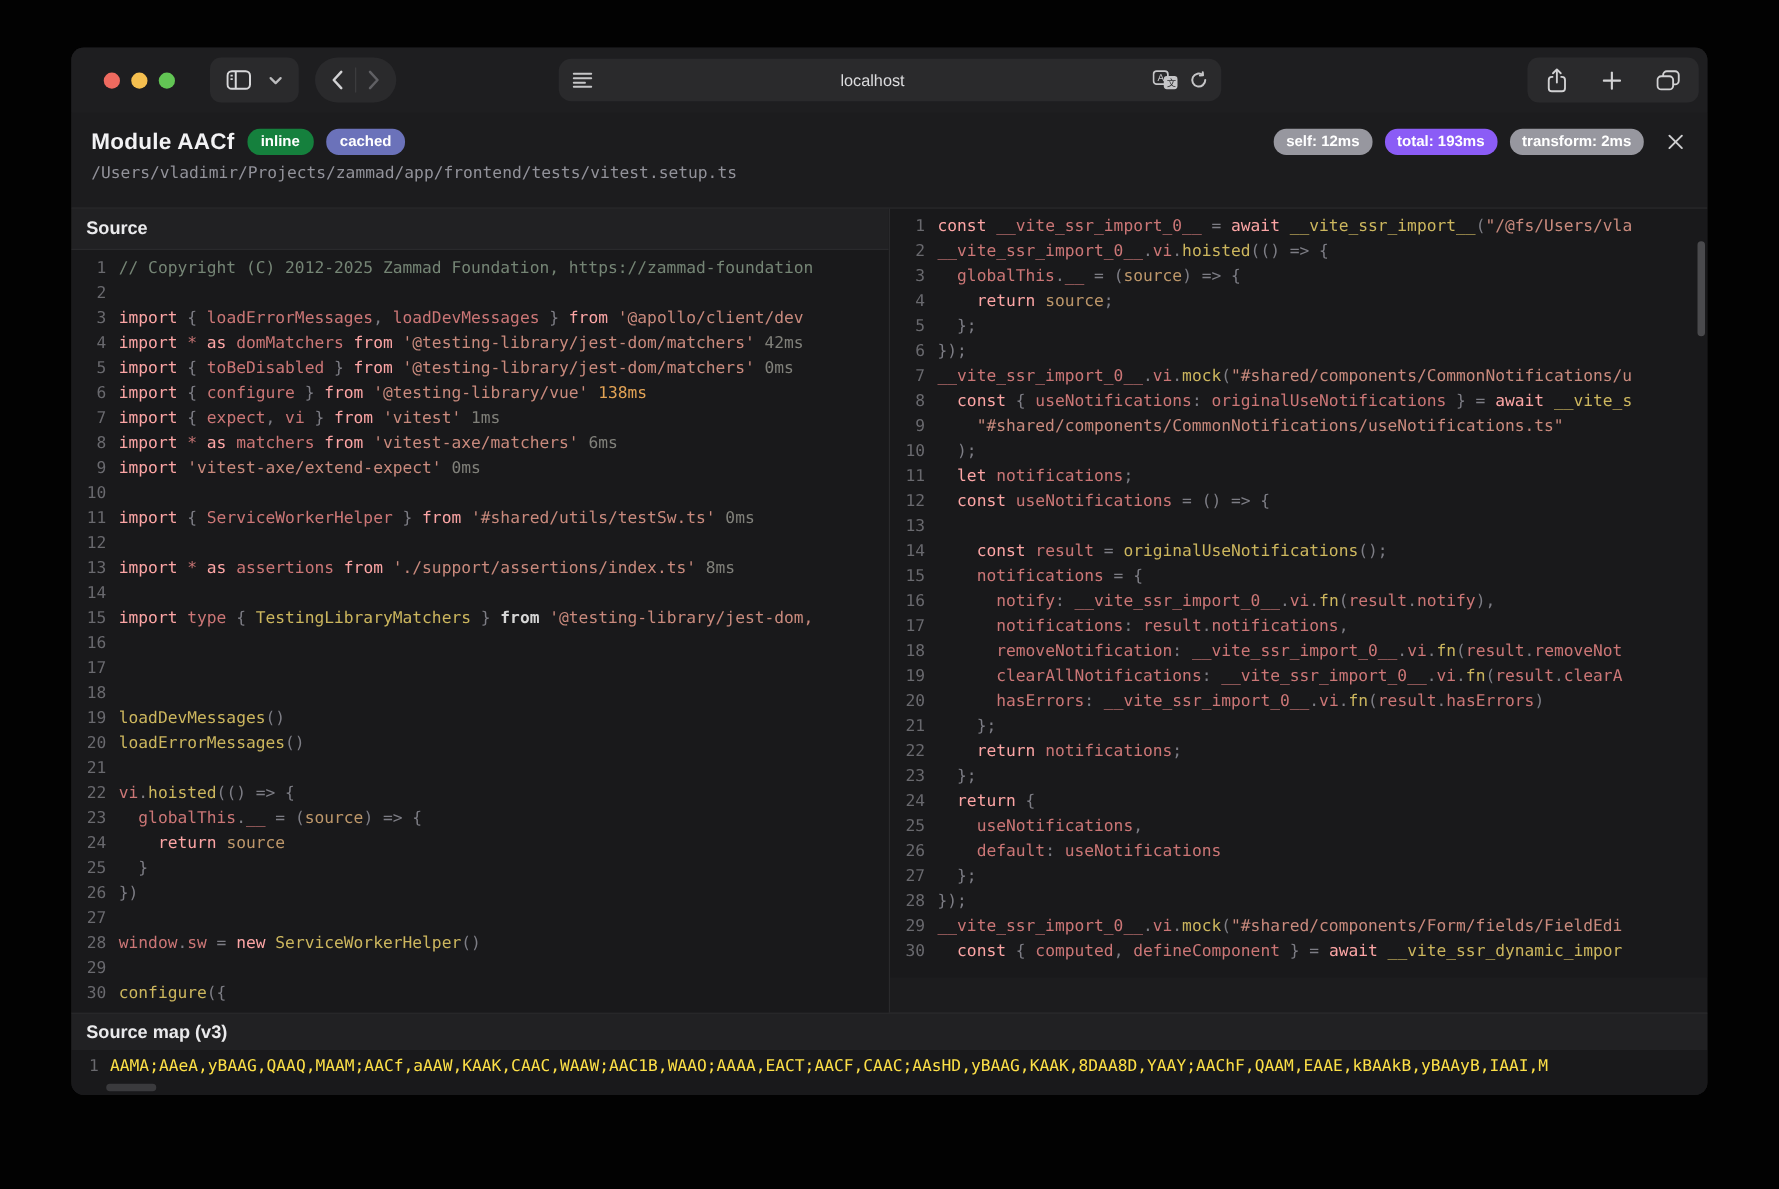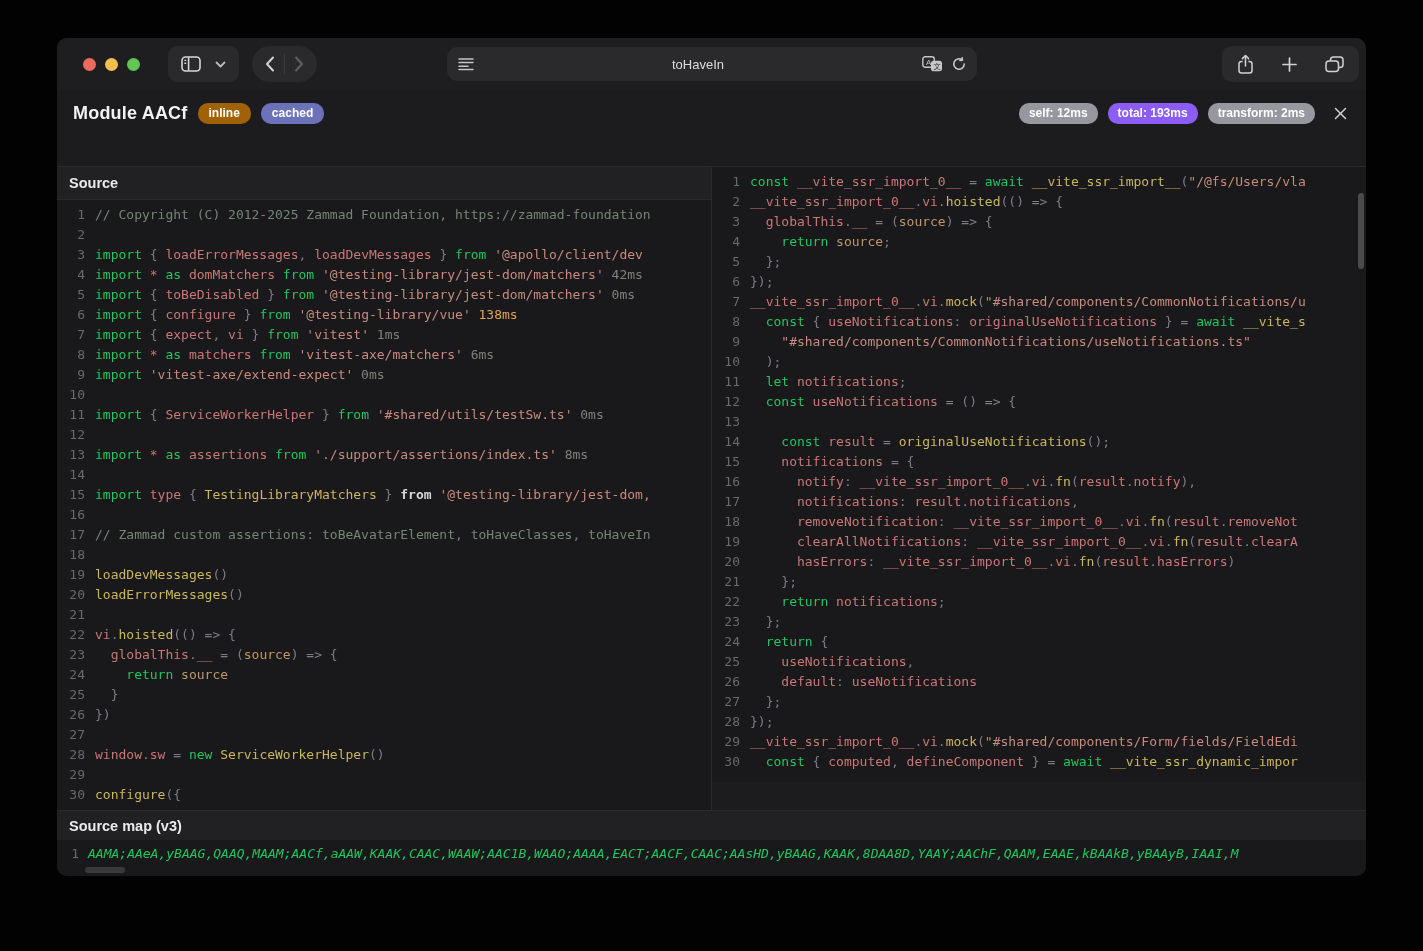--- a/index.html
+++ b/index.html
@@ -46,26 +46,26 @@
   .lc{margin-left:10px;white-space:pre;}
   .tk-msb{font-weight:400;}
   .tk-wh{font-weight:700;}
   .vscroll{position:absolute;right:2px;top:26px;width:6px;height:76px;background:#4a4a4d;border-radius:3px;}
   
   .sm-head{height:30px;line-height:30px;padding:0 12px;background:#212123;border-top:1px solid #2a2a2c;
            color:#eaeaec;font-size:14.5px;font-weight:700;box-sizing:border-box;}
   .sm-line{height:26px;background:#19191b;display:flex;align-items:center;white-space:pre;overflow:hidden;
            font-family:"DejaVu Sans Mono","Liberation Mono",monospace;font-size:13px;}
   .sm-line .ln{flex:0 0 22px;width:22px;}
-  .sm-map{margin-left:9px;color:#22c55e;font-style:italic;}
+  .sm-map{margin-left:9px;color:#fde047;}
   .bottom-strip{height:10px;background:#19191b;position:relative;}
   .hscroll{position:absolute;left:28px;bottom:3px;width:40px;height:6px;background:#3a3a3d;border-radius:3px;}
   svg{display:block;}
 </style>
-<style>.tk-kw{color:#22c55e;}.tk-id{color:#cb7676;}.tk-str{color:#c98a7d;}.tk-fn{color:#ccb65e;}.tk-cm{color:#758575;}.tk-pu{color:#7d7d85;}.tk-tan{color:#bd976a;}.tk-ms{color:#80807a;}.tk-msb{color:#e2a355;}.tk-wh{color:#d6d6d6;}</style></head>
+<style>.tk-kw{color:#fca5a5;}.tk-id{color:#cb7676;}.tk-str{color:#c98a7d;}.tk-fn{color:#ccb65e;}.tk-cm{color:#758575;}.tk-pu{color:#7d7d85;}.tk-tan{color:#bd976a;}.tk-ms{color:#80807a;}.tk-msb{color:#e2a355;}.tk-wh{color:#d6d6d6;}</style></head>
 <body>
 
 <div class="stage">
   <div class="window">
 
     <div class="toolbar">
       <div class="traffic">
         <span class="light" style="background: rgb(238, 106, 95);"></span>
         <span class="light" style="background: rgb(245, 191, 79);"></span>
         <span class="light" style="background: rgb(98, 197, 84);"></span>
@@ -111,21 +111,21 @@
 
       <div class="urlbar">
         <span>
           <svg width="18" height="14" viewBox="0 0 18 14">
               <line x1="2" y1="2" x2="16" y2="2" stroke="#c6c6c8" stroke-width="1.5" stroke-linecap="round"></line>
               <line x1="2" y1="5.6" x2="16" y2="5.6" stroke="#c6c6c8" stroke-width="1.5" stroke-linecap="round"></line>
               <line x1="2" y1="9.2" x2="11" y2="9.2" stroke="#c6c6c8" stroke-width="1.5" stroke-linecap="round"></line>
               <line x1="2" y1="12.4" x2="16" y2="12.4" stroke="#c6c6c8" stroke-width="1.5" stroke-linecap="round"></line>
             </svg>
         </span>
-        <span class="url-center">toHaveIn</span>
+        <span class="url-center">localhost</span>
         <span class="url-right">
           <span>
             <svg width="21" height="16" viewBox="0 0 21 16">
                 <rect x="0.8" y="0.8" width="11.5" height="10.5" rx="2.5" fill="none" stroke="#c6c6c8" stroke-width="1.4"></rect>
                 <text x="4" y="8.6" font-size="8" fill="#c6c6c8" font-family="sans-serif">A</text>
                 <rect x="9" y="4.8" width="11" height="10.5" rx="2.5" fill="#c6c6c8"></rect>
                 <text x="11.6" y="12.8" font-size="7.5" fill="#2a2a2c" font-family="sans-serif">文</text>
               </svg>
           </span>
           <span>
@@ -164,35 +164,36 @@
                 <rect x="1" y="5" width="12.5" height="10.5" rx="3" fill="#2a2a2c" stroke="#d2d2d4" stroke-width="1.5"></rect>
               </svg>
           </span>
         </button>
       </div>
     </div>
 
     <div class="mod-header">
       <div class="mod-row1">
         <span class="mod-title">Module AACf</span>
-        <span class="badge" style="background: #a16207;">inline</span>
+        <span class="badge" style="background: #15803d;">inline</span>
         <span class="badge" style="background: rgb(107, 114, 186);">cached</span>
         <span class="spacer"></span>
         <span class="t-badge" style="background: rgb(151, 151, 159);">self: 12ms</span>
         <span class="t-badge" style="background: #8b5cf6;">total: 193ms</span>
         <span class="t-badge" style="background: rgb(151, 151, 159);">transform: 2ms</span>
         <button class="close-btn">
           <span>
             <svg width="15" height="15" viewBox="0 0 15 15">
                 <line x1="2.5" y1="2.5" x2="12.5" y2="12.5" stroke="#cfcfd1" stroke-width="1.5" stroke-linecap="round"></line>
                 <line x1="12.5" y1="2.5" x2="2.5" y2="12.5" stroke="#cfcfd1" stroke-width="1.5" stroke-linecap="round"></line>
               </svg>
           </span>
         </button>
       </div>
+      <div class="mod-path">/Users/vladimir/Projects/zammad/app/frontend/tests/vitest.setup.ts</div>
     </div>
 
     <div class="panes">
       <section class="pane src">
         <div class="pane-head">Source</div>
         <div class="code" id="code-source">
             <div class="code-line"><span class="ln">1</span><span class="lc"><span class="tk-cm">// Copyright (C) 2012-2025 Zammad Foundation, https://zammad-foundation</span></span></div>
             <div class="code-line"><span class="ln">2</span><span class="lc"></span></div>
             <div class="code-line"><span class="ln">3</span><span class="lc"><span class="tk-kw">import</span><span class="tk-pu"> { </span><span class="tk-id">loadErrorMessages</span><span class="tk-pu">, </span><span class="tk-id">loadDevMessages</span><span class="tk-pu"> } </span><span class="tk-kw">from</span><span class="tk-str"> '@apollo/client/dev</span></span></div>
             <div class="code-line"><span class="ln">4</span><span class="lc"><span class="tk-kw">import</span><span class="tk-pu"> </span><span class="tk-id">*</span><span class="tk-pu"> </span><span class="tk-kw">as</span><span class="tk-pu"> </span><span class="tk-id">domMatchers</span><span class="tk-pu"> </span><span class="tk-kw">from</span><span class="tk-str"> '@testing-library/jest-dom/matchers'</span><span class="tk-ms"> 42ms</span></span></div>
@@ -201,21 +202,21 @@
             <div class="code-line"><span class="ln">7</span><span class="lc"><span class="tk-kw">import</span><span class="tk-pu"> { </span><span class="tk-id">expect</span><span class="tk-pu">, </span><span class="tk-id">vi</span><span class="tk-pu"> } </span><span class="tk-kw">from</span><span class="tk-str"> 'vitest'</span><span class="tk-ms"> 1ms</span></span></div>
             <div class="code-line"><span class="ln">8</span><span class="lc"><span class="tk-kw">import</span><span class="tk-pu"> </span><span class="tk-id">*</span><span class="tk-pu"> </span><span class="tk-kw">as</span><span class="tk-pu"> </span><span class="tk-id">matchers</span><span class="tk-pu"> </span><span class="tk-kw">from</span><span class="tk-str"> 'vitest-axe/matchers'</span><span class="tk-ms"> 6ms</span></span></div>
             <div class="code-line"><span class="ln">9</span><span class="lc"><span class="tk-kw">import</span><span class="tk-str"> 'vitest-axe/extend-expect'</span><span class="tk-ms"> 0ms</span></span></div>
             <div class="code-line"><span class="ln">10</span><span class="lc"></span></div>
             <div class="code-line"><span class="ln">11</span><span class="lc"><span class="tk-kw">import</span><span class="tk-pu"> { </span><span class="tk-id">ServiceWorkerHelper</span><span class="tk-pu"> } </span><span class="tk-kw">from</span><span class="tk-str"> '#shared/utils/testSw.ts'</span><span class="tk-ms"> 0ms</span></span></div>
             <div class="code-line"><span class="ln">12</span><span class="lc"></span></div>
             <div class="code-line"><span class="ln">13</span><span class="lc"><span class="tk-kw">import</span><span class="tk-pu"> </span><span class="tk-id">*</span><span class="tk-pu"> </span><span class="tk-kw">as</span><span class="tk-pu"> </span><span class="tk-id">assertions</span><span class="tk-pu"> </span><span class="tk-kw">from</span><span class="tk-str"> './support/assertions/index.ts'</span><span class="tk-ms"> 8ms</span></span></div>
             <div class="code-line"><span class="ln">14</span><span class="lc"></span></div>
             <div class="code-line"><span class="ln">15</span><span class="lc"><span class="tk-kw">import</span><span class="tk-pu"> </span><span class="tk-id">type</span><span class="tk-pu"> { </span><span class="tk-fn">TestingLibraryMatchers</span><span class="tk-pu"> } </span><span class="tk-wh">from</span><span class="tk-str"> '@testing-library/jest-dom,</span></span></div>
             <div class="code-line"><span class="ln">16</span><span class="lc"></span></div>
-            <div class="code-line"><span class="ln">17</span><span class="lc"><span class="tk-cm">// Zammad custom assertions: toBeAvatarElement, toHaveClasses, toHaveIn</span></span></div>
+            <div class="code-line"><span class="ln">17</span></div>
             <div class="code-line"><span class="ln">18</span><span class="lc"></span></div>
             <div class="code-line"><span class="ln">19</span><span class="lc"><span class="tk-fn">loadDevMessages</span><span class="tk-pu">()</span></span></div>
             <div class="code-line"><span class="ln">20</span><span class="lc"><span class="tk-fn">loadErrorMessages</span><span class="tk-pu">()</span></span></div>
             <div class="code-line"><span class="ln">21</span><span class="lc"></span></div>
             <div class="code-line"><span class="ln">22</span><span class="lc"><span class="tk-id">vi</span><span class="tk-pu">.</span><span class="tk-fn">hoisted</span><span class="tk-pu">(() =&gt; {</span></span></div>
             <div class="code-line"><span class="ln">23</span><span class="lc"><span class="tk-pu">  </span><span class="tk-id">globalThis</span><span class="tk-pu">.</span><span class="tk-id">__</span><span class="tk-pu"> = (</span><span class="tk-tan">source</span><span class="tk-pu">) =&gt; {</span></span></div>
             <div class="code-line"><span class="ln">24</span><span class="lc"><span class="tk-pu">    </span><span class="tk-kw">return</span><span class="tk-tan"> source</span></span></div>
             <div class="code-line"><span class="ln">25</span><span class="lc"><span class="tk-pu">  }</span></span></div>
             <div class="code-line"><span class="ln">26</span><span class="lc"><span class="tk-pu">})</span></span></div>
             <div class="code-line"><span class="ln">27</span><span class="lc"></span></div>

